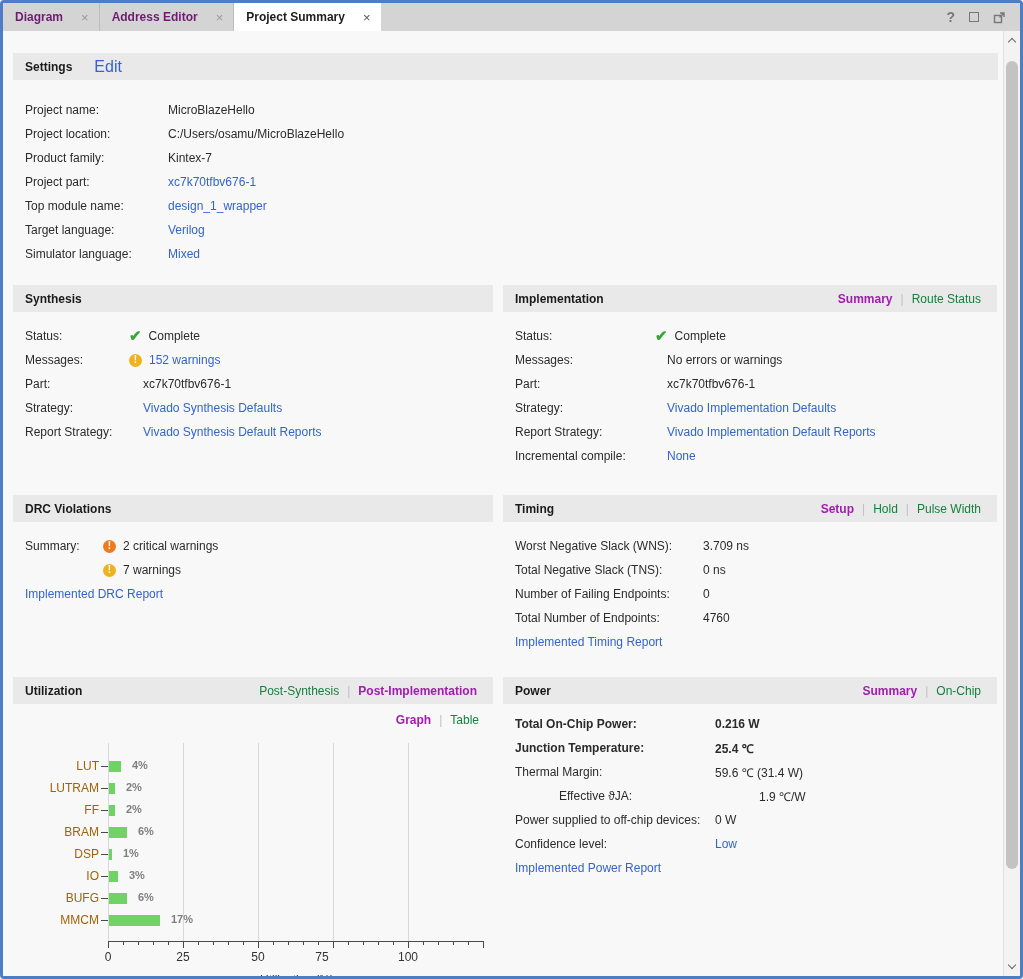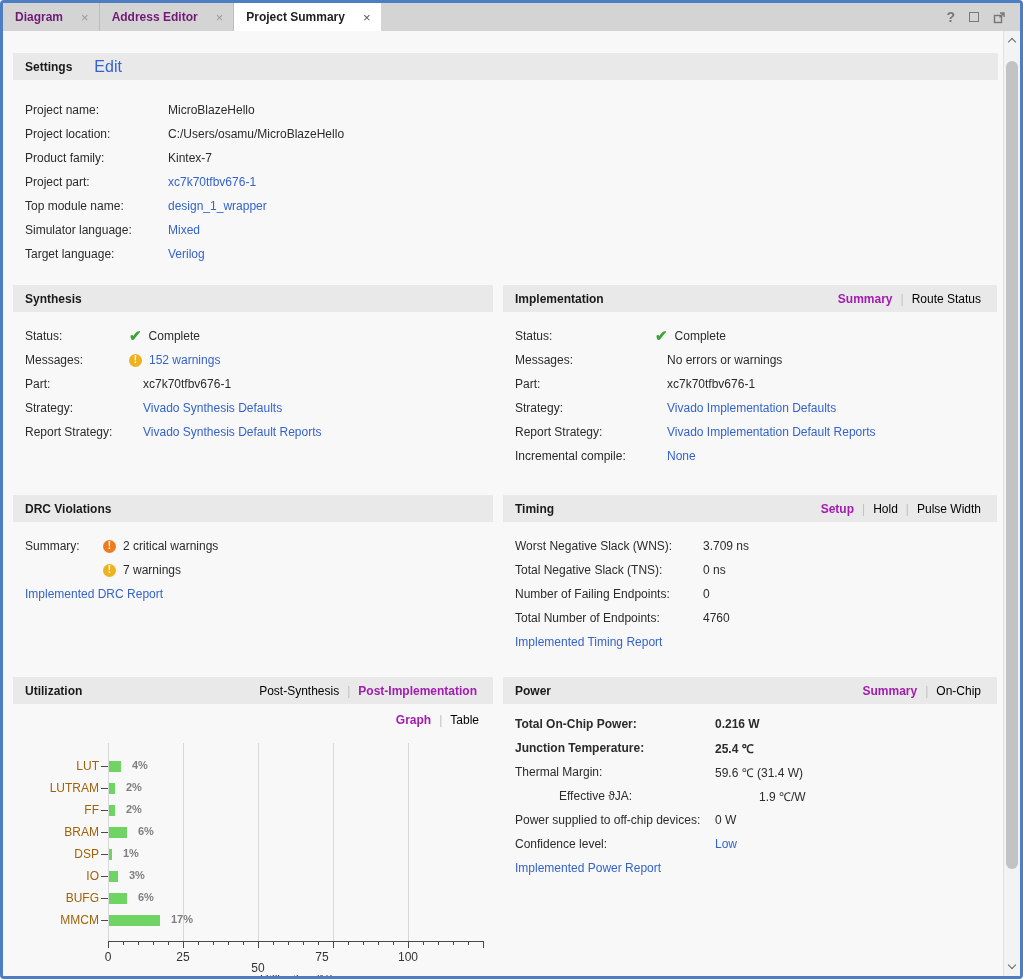--- a/index.html
+++ b/index.html
@@ -31,21 +31,21 @@
     position:absolute; top:28px; left:0; width:1000px; height:945px;
     background:#f8f8f8; overflow:hidden;
   }
   .section { position:absolute; }
   .sec-header {
     height:27px; background:#e9e9e9; display:flex; align-items:center;
     padding:0 16px 0 12px; position:relative;
   }
   .sec-title { font-size:12px; font-weight:bold; color:#1a1a1a; white-space:nowrap; }
   .hdr-tabs { margin-left:auto; display:flex; align-items:center; gap:8px; font-size:12px; }
-  .hdr-tab { color:#000000; white-space:nowrap; cursor:default; }
+  .hdr-tab { color:#15803d; white-space:nowrap; cursor:default; }
   .hdr-tab.active { color:#a21caf; font-weight:bold; }
   .hdr-sep { color:#c0c0c0; }
   .edit-link { margin-left:22px; }
   .rows { padding-left:12px; }
   .row { height:24px; display:flex; align-items:center; font-size:12px; color:#2b2b2b; }
   .row .lbl { flex:none; white-space:nowrap; }
   .row .val { white-space:nowrap; }
   a.link, .link { color:var(--link,#3463cd); text-decoration:none; cursor:pointer; }
   .bold { font-weight:bold; }
   .icon-cell { display:flex; align-items:center; gap:7px; }
@@ -131,26 +131,26 @@
         </div>
         <div class="row">
           <span class="lbl" style="width:143px;">Project part:</span>
           <span class="val link">xc7k70tfbv676-1</span>
         </div>
         <div class="row">
           <span class="lbl" style="width:143px;">Top module name:</span>
           <span class="val link">design_1_wrapper</span>
         </div>
         <div class="row">
+          <span class="lbl" style="width:143px;">Target language:</span>
+          <span class="val link">Verilog</span>
+        </div>
+        <div class="row">
           <span class="lbl" style="width:143px;">Simulator language:</span>
           <span class="val link">Mixed</span>
-        </div>
-        <div class="row">
-          <span class="lbl" style="width:143px;">Target language:</span>
-          <span class="val link">Verilog</span>
         </div>
       </div>
     </div>
 
     <div class="section" style="left:10px; top:254px; width:480px;">
       <div class="sec-header">
         <span class="sec-title">Synthesis</span>
       </div>
       <div class="rows" style="margin-top:12px;">
         <div class="row">
@@ -360,21 +360,21 @@
             <div class="xtick" style="left: 365px; top: 265px; height: 3px;"></div>
             <div class="xtick" style="left: 380px; top: 265px; height: 3px;"></div>
             <div class="xtick" style="left: 395px; top: 265px; height: 6px;"></div>
             <div class="xtick" style="left: 410px; top: 265px; height: 3px;"></div>
             <div class="xtick" style="left: 425px; top: 265px; height: 3px;"></div>
             <div class="xtick" style="left: 440px; top: 265px; height: 3px;"></div>
             <div class="xtick" style="left: 455px; top: 265px; height: 3px;"></div>
             <div class="xtick" style="left: 470px; top: 265px; height: 6px;"></div>
             <div class="xticklbl" style="left: 95px; top: 273px;">0</div>
             <div class="xticklbl" style="left: 170px; top: 273px;">25</div>
-            <div class="xticklbl" style="left: 245px; top: 284px;">50</div>
+            <div class="xticklbl" style="left: 245px; top: 273px;">50</div>
             <div class="xticklbl" style="left: 309px; top: 273px;">75</div>
             <div class="xticklbl" style="left: 395px; top: 273px;">100</div>
           </div>
         <div class="xaxis-title" style="left:95px; top:296px; width:378px;">Utilization (%)</div>
       </div>
     </div>
 
     <div class="section" style="left:500px; top:646px; width:494px;">
       <div class="sec-header">
         <span class="sec-title">Power</span>

